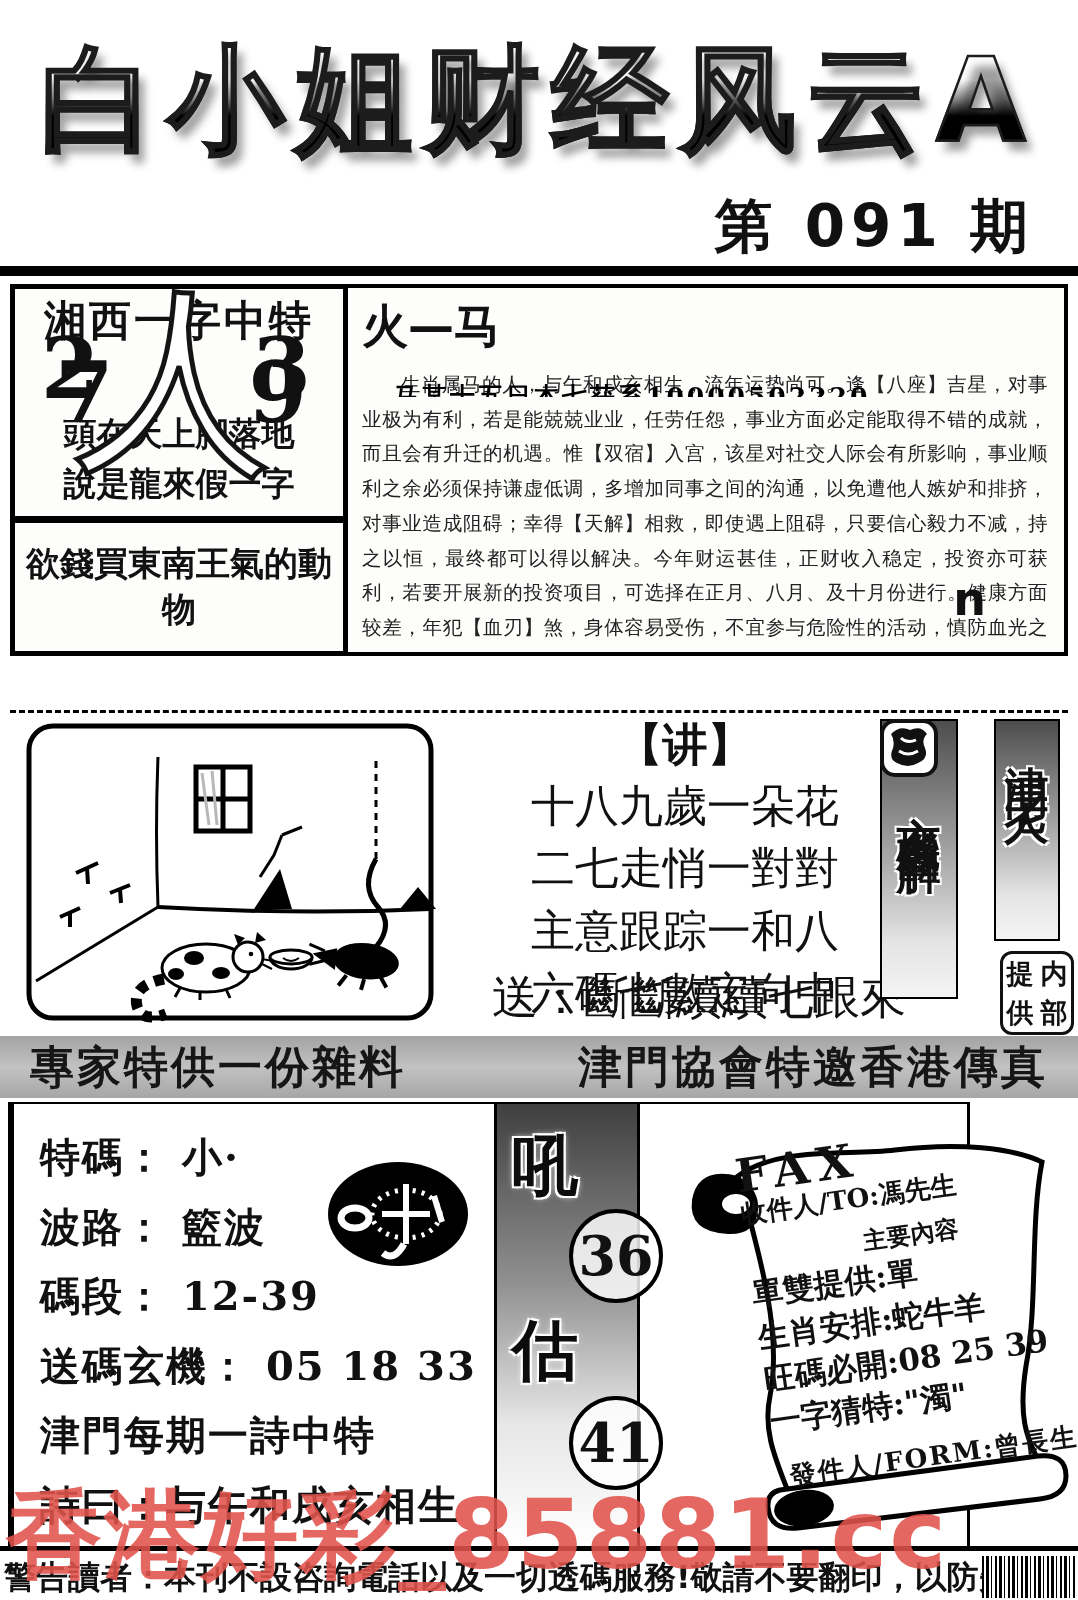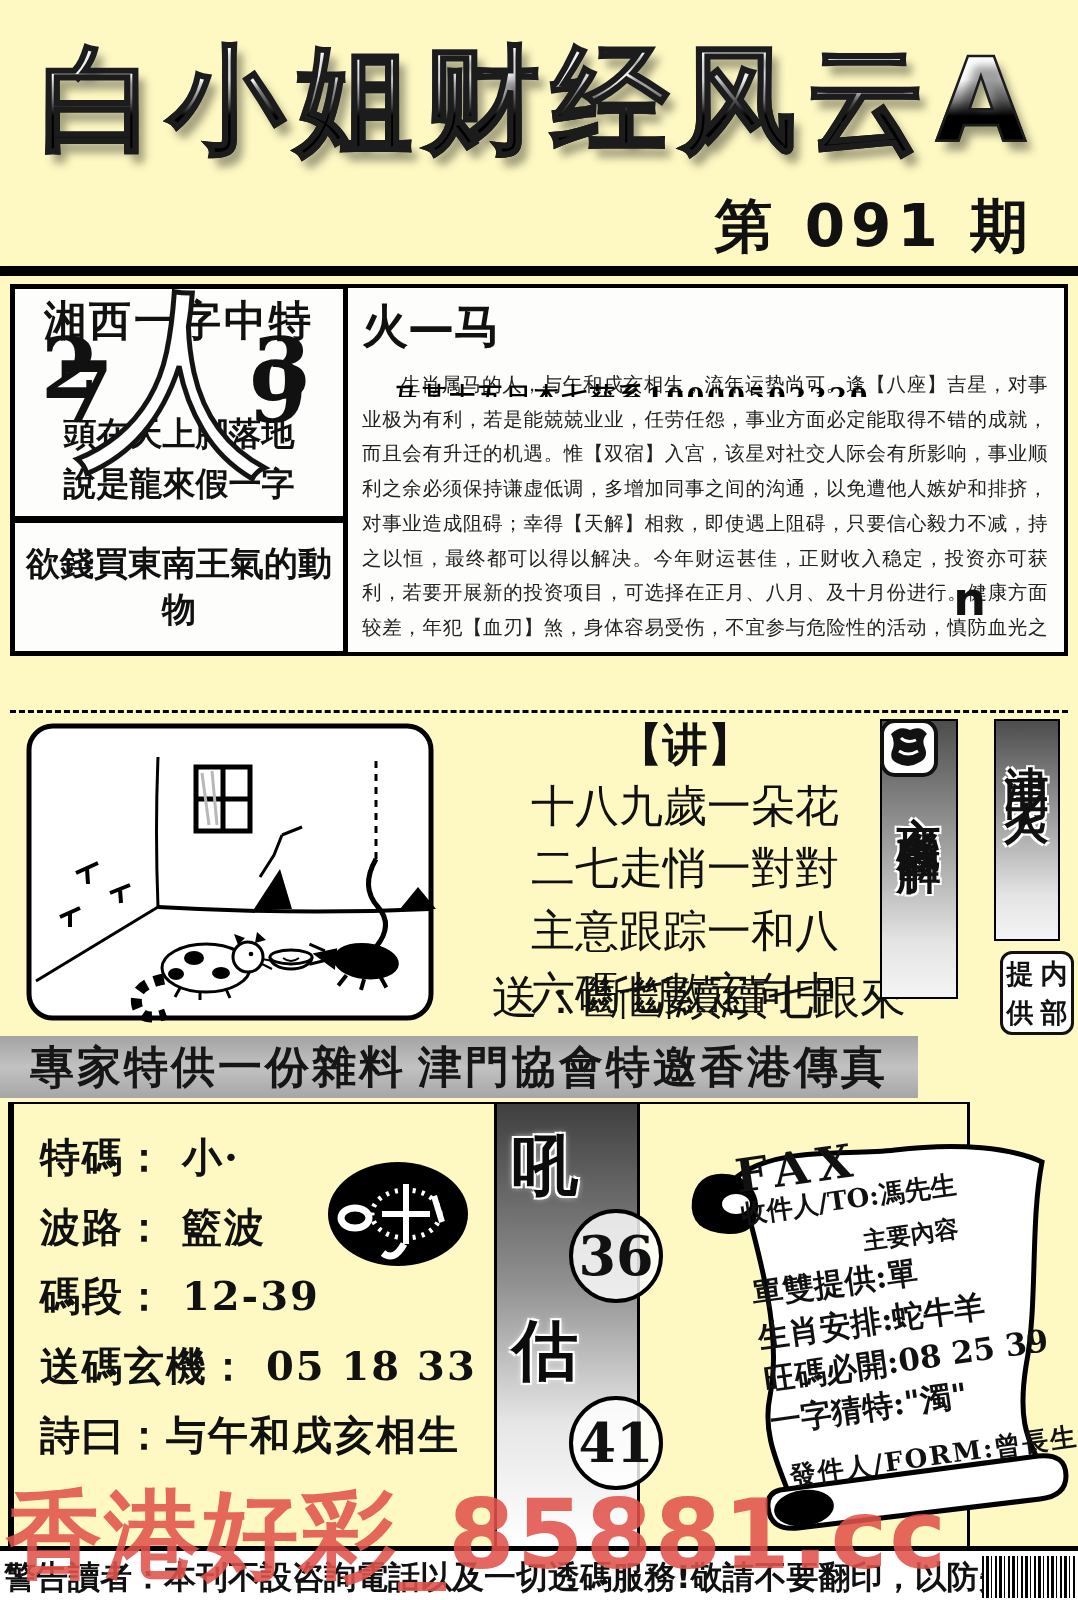--- a/index.html
+++ b/index.html
@@ -1,16 +1,16 @@
 <!DOCTYPE html>
 <html><head>
 <meta charset="utf-8">
 <style>
   html,body{margin:0;padding:0;background:#e8e8e8;}
-  .page{position:relative;width:1078px;height:1600px;background:#fef9c3;overflow:hidden;
+  .page{position:relative;width:1078px;height:1600px;background:#ffffff;overflow:hidden;
         font-family:"DejaVu Serif",serif;color:#111;}
   
   .title-art{position:absolute;top:30px;left:0;width:100%;text-align:center;
     font-family:"DejaVu Sans",sans-serif;font-weight:bold;font-size:116px;letter-spacing:12px;line-height:1.2;
     background:linear-gradient(180deg,#ffffff 0%,#ffffff 36%,#8a8a8a 50%,#000 62%,#000 100%);
     -webkit-background-clip:text;background-clip:text;color:transparent;
     -webkit-text-stroke:2.5px #1c1c1c;text-shadow:7px 10px 8px rgba(0,0,0,.38);}
   .issue{position:absolute;top:188px;right:44px;font-size:58px;font-weight:bold;
     font-family:"DejaVu Sans",sans-serif;letter-spacing:6px;}
   .rule-top{position:absolute;top:266px;left:0;width:100%;height:10px;background:#000;}
@@ -50,21 +50,21 @@
   .strip2{left:984px;top:6px;width:66px;height:222px;}
   .strip-text{writing-mode:vertical-rl;font-size:44px;font-weight:bold;letter-spacing:12px;line-height:1;
     text-shadow:-2px -2px 0 #fff,2px -2px 0 #fff,-2px 2px 0 #fff,2px 2px 0 #fff;}
   .strip1 .strip-text{margin-top:60px;}
   .strip2 .strip-text{margin-top:10px;}
   .seal{position:absolute;left:-4px;top:-4px;}
   .badge{position:absolute;left:990px;top:238px;width:68px;height:78px;border:3px solid #111;border-radius:12px;
     background:#fff;display:grid;grid-template-columns:1fr 1fr;align-items:center;justify-items:center;
     font-size:27px;font-weight:bold;z-index:3;}
   
-  .banner{position:absolute;top:1036px;left:0;width:918px;height:62px;box-sizing:border-box;
+  .banner{position:absolute;top:1036px;left:0;width:1078px;height:62px;box-sizing:border-box;
     background:linear-gradient(180deg,#a3a3a3,#c2c2c2 50%,#a6a6a6);display:flex;justify-content:space-between;
     align-items:center;padding:0 30px;font-size:44px;font-weight:bold;letter-spacing:3px;color:#161616;font-family:Liberation Serif, serif;}
   
   .bottom{position:absolute;top:1102px;left:8px;width:962px;height:444px;box-sizing:border-box;
     border-left:6px solid #000;border-right:3px solid #000;border-top:2px solid #000;display:flex;}
   .specials{width:480px;position:relative;padding:18px 0 0 26px;box-sizing:border-box;}
   .sp-line{font-size:40px;font-weight:600;line-height:1.74;letter-spacing:2px;white-space:nowrap;}
   .logo{position:absolute;left:308px;top:50px;}
   .column{width:146px;border-left:3px solid #000;border-right:3px solid #000;box-sizing:border-box;
     background:linear-gradient(180deg,#3f3f3f 0%,#8f8f8f 40%,#e6e6e6 72%,#fff 100%);
@@ -202,20 +202,21 @@
     <span>專家特供一份雜料</span>
     <span>津門協會特邀香港傳真</span>
   </div>
 
   <div class="bottom">
     <div class="specials">
       <div class="sp-line">特碼： 小·</div>
       <div class="sp-line">波路： 籃波</div>
       <div class="sp-line">碼段： 12-39</div>
       <div class="sp-line">送碼玄機： 05 18 33</div>
+      <div class="sp-line">津門每期一詩中特</div>
       <div class="sp-line">詩曰：与午和戌亥相生</div>
       <svg class="logo" width="152" height="122" viewBox="0 0 152 122">
         <ellipse cx="76" cy="60" rx="70" ry="52" fill="#000"></ellipse>
         <ellipse cx="33" cy="64" rx="14" ry="10" fill="none" stroke="#fff" stroke-width="7"></ellipse>
         <ellipse cx="84" cy="60" rx="34" ry="24" fill="none" stroke="#fff" stroke-width="5" stroke-dasharray="3 6"></ellipse>
         <path d="M84 30 L84 90 M60 60 L108 60" stroke="#fff" stroke-width="6"></path>
         <path d="M82 90 Q72 108 61 99" stroke="#fff" stroke-width="7" fill="none"></path>
         <path d="M112 42 L120 68" stroke="#fff" stroke-width="6"></path>
       </svg>
     </div>

